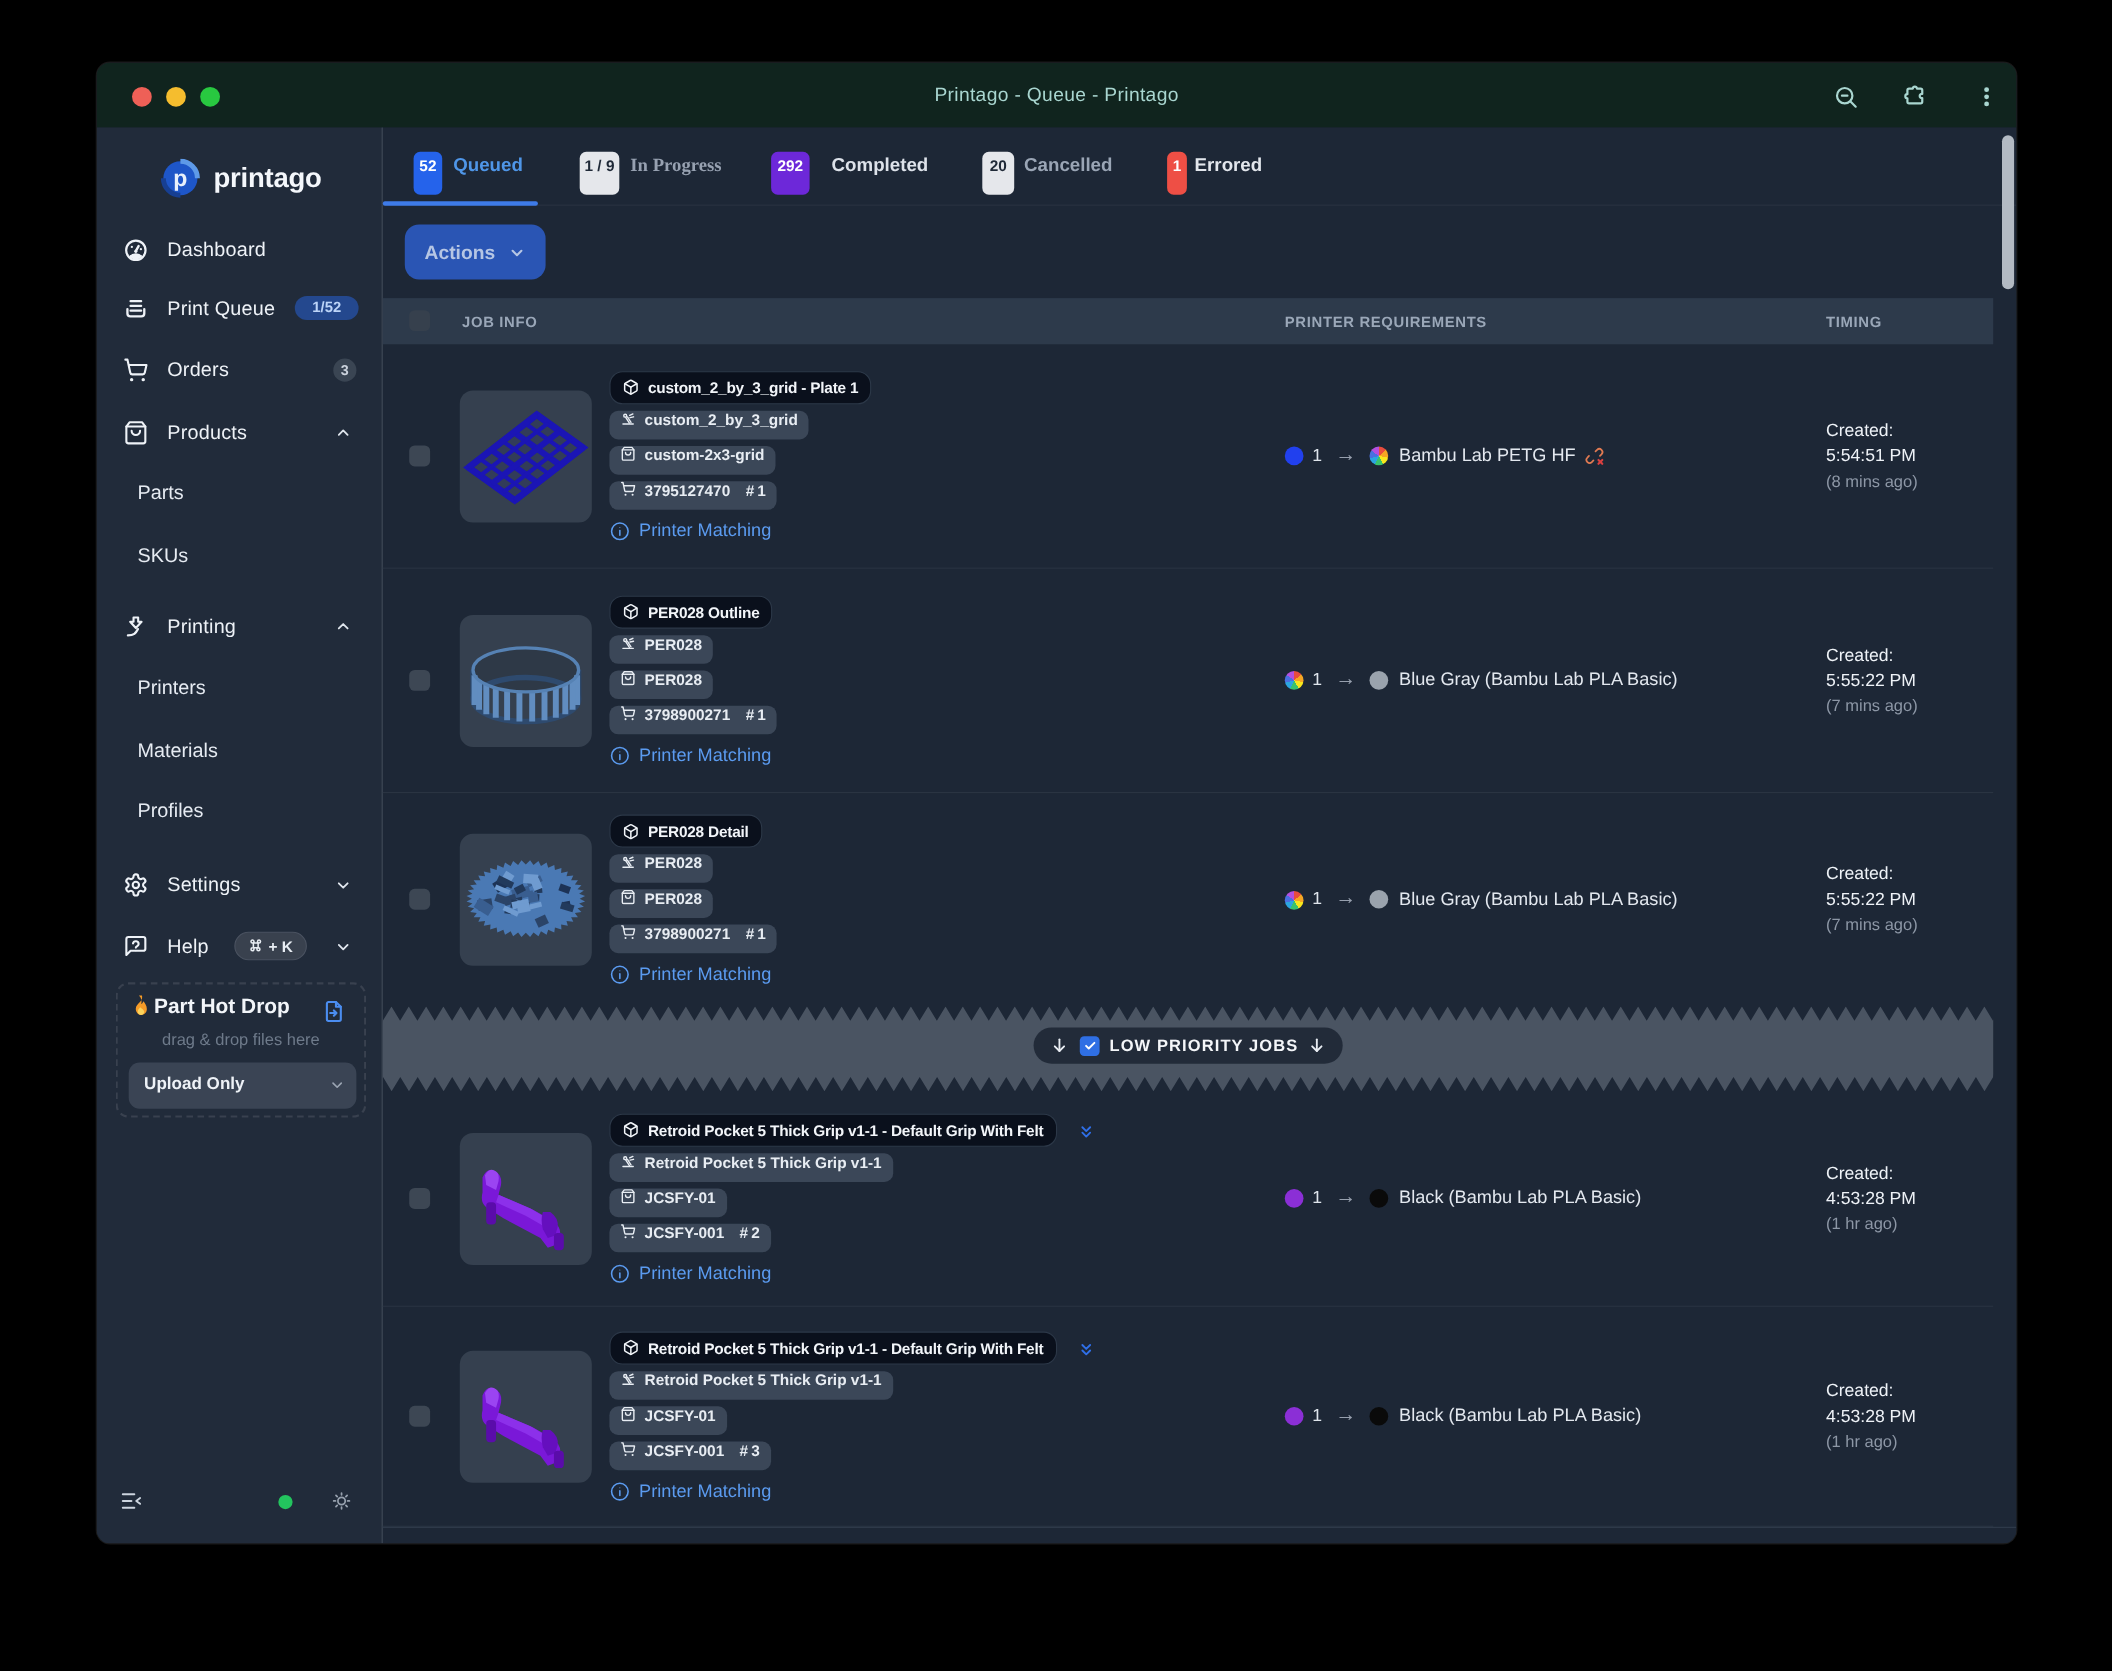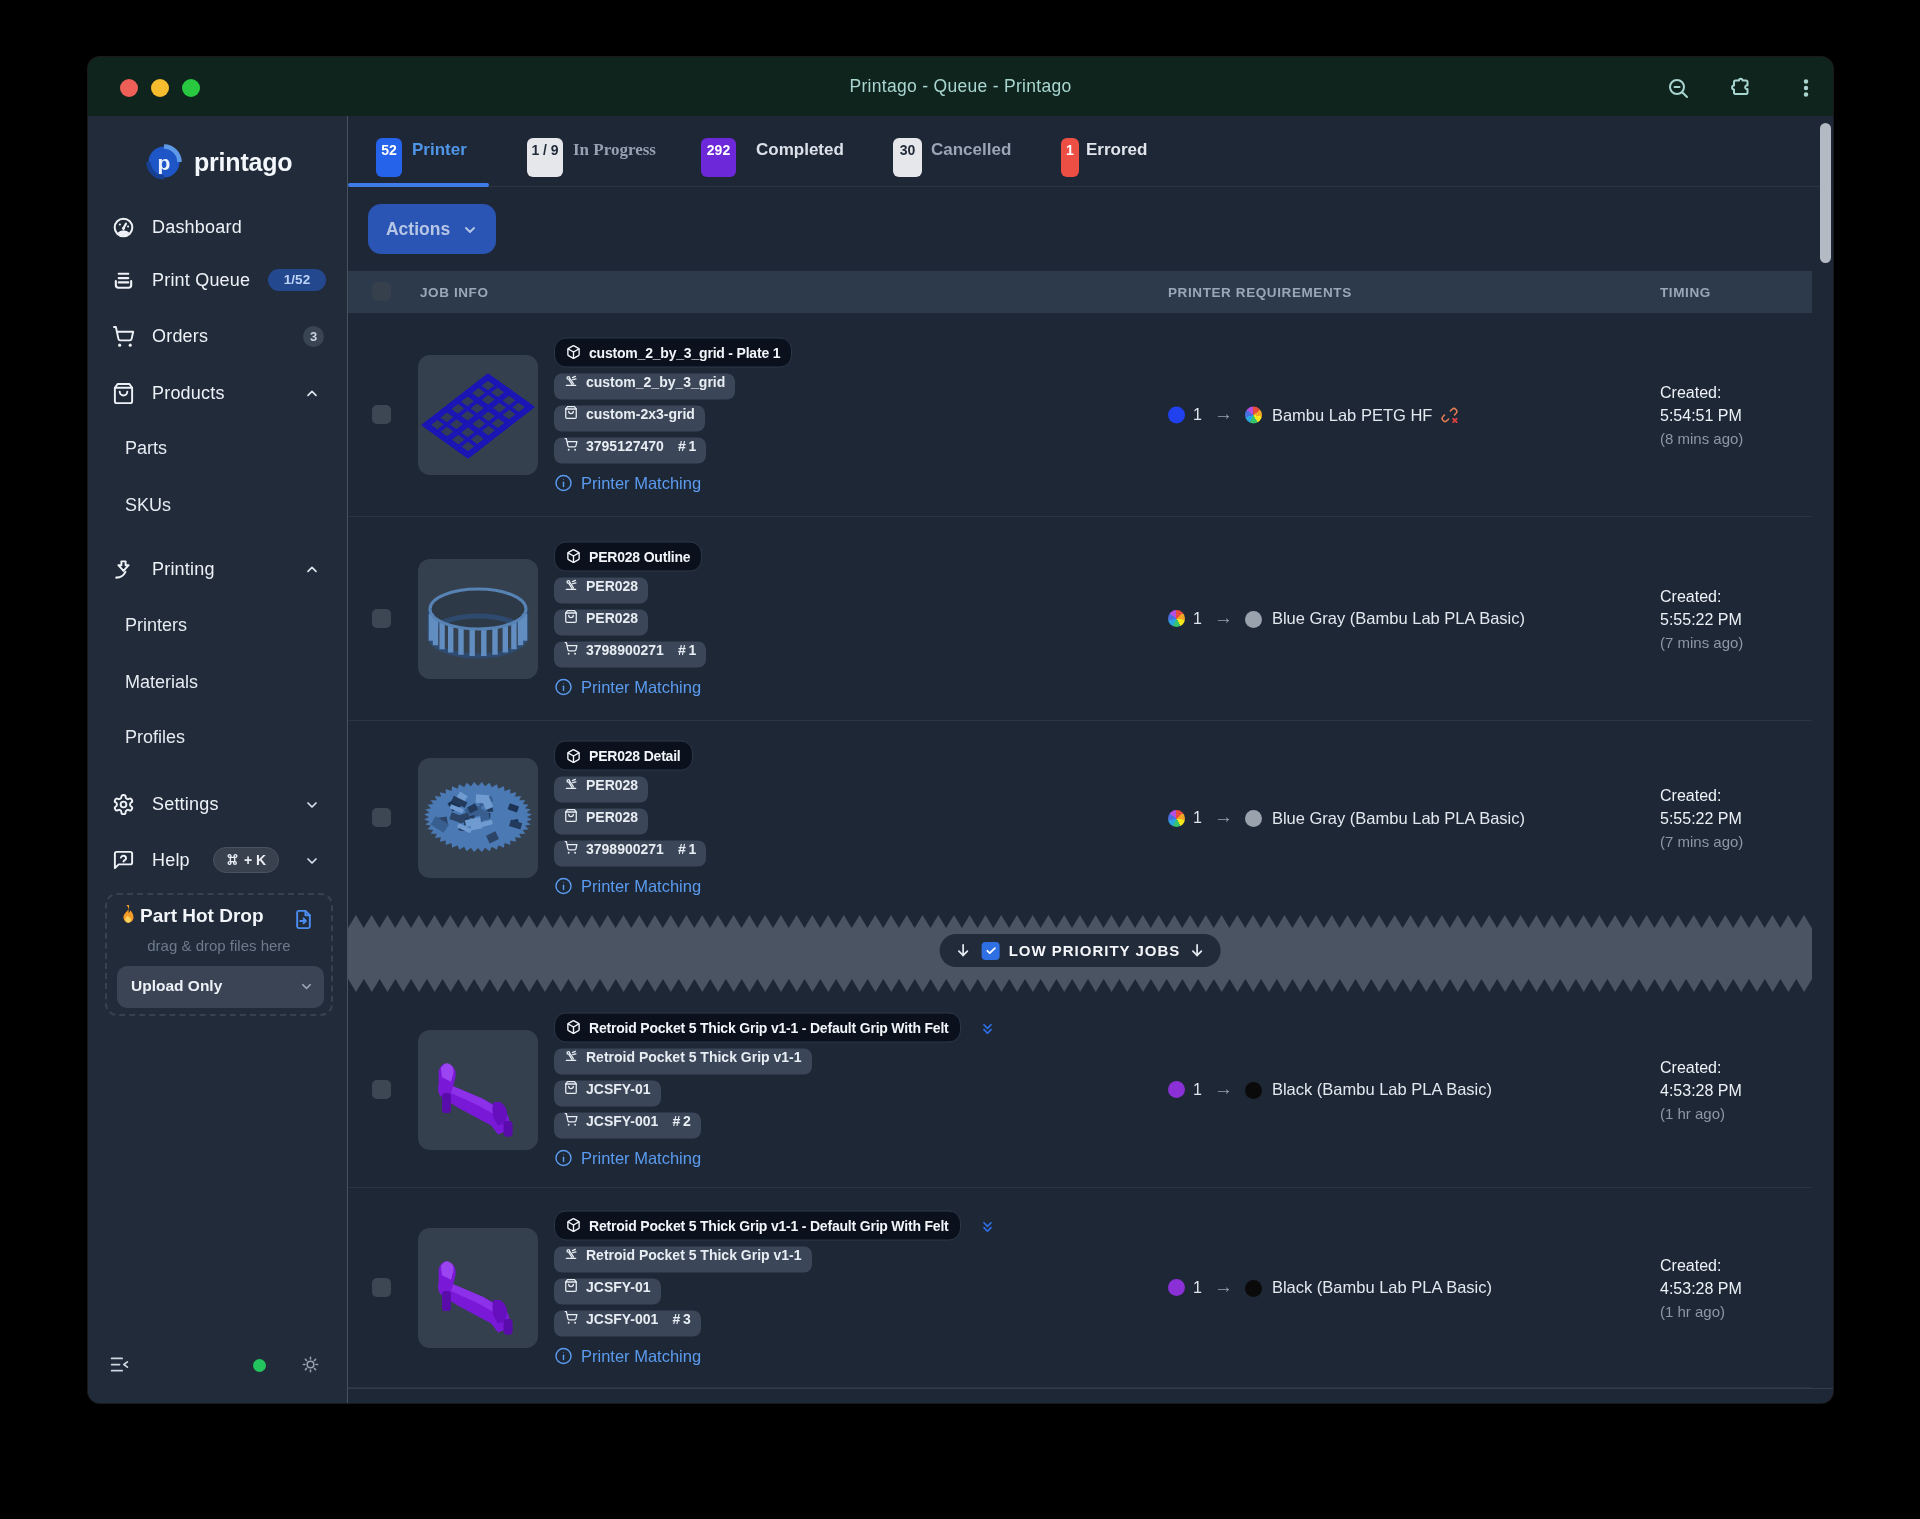--- a/index.html
+++ b/index.html
@@ -219,26 +219,26 @@
             <path d="m5.6 5.6 1.4 1.4"></path>
             <path d="m17 17 1.4 1.4"></path>
             <path d="m5.6 18.4 1.4-1.4"></path>
             <path d="m17 7 1.4-1.4"></path>
           </svg></div>
 
     </div>
     <div class="main">
       <div class="tabsbar">
           <div class="tab-badge" style="left:28px; width:26px; background:#2563eb; color:#fff;">52</div>
-          <div class="tab-tx" style="left:64px; color:#4f96e8;">Printer</div>
+          <div class="tab-tx" style="left:64px; color:#4f96e8;">Queued</div>
           <div class="tab-badge" style="left:179px; width:36px; background:#e5e7eb; color:#1f2937;">1 / 9</div>
           <div class="tab-tx" style="left:225px; color:#97a1b1;font-family:Liberation Serif, serif;">In Progress</div>
           <div class="tab-badge" style="left:353px; width:35px; background:#6d28d9; color:#fff;">292</div>
           <div class="tab-tx" style="left:408px; color:#dde2ea;">Completed</div>
-          <div class="tab-badge" style="left:545px; width:29px; background:#e5e7eb; color:#1f2937;">30</div>
+          <div class="tab-badge" style="left:545px; width:29px; background:#e5e7eb; color:#1f2937;">20</div>
           <div class="tab-tx" style="left:583px; color:#9aa5b5;">Cancelled</div>
           <div class="tab-badge" style="left:713px; width:18px; background:#ee4f45; color:#fff;">1</div>
           <div class="tab-tx" style="left:738px; color:#e2e6ec;">Errored</div>
           <div class="underline"></div>
         </div>
       <div class="actionsbtn">Actions <svg width="16" height="16" viewBox="0 0 24 24" fill="none" stroke="currentColor" stroke-width="2.8" stroke-linecap="round" stroke-linejoin="round" style="vertical-align:-2.5px; margin-left:7px;">
             <path d="m6 9 6 6 6-6"></path>
           </svg></div>
       <div class="thead">
         <div class="cb" style="background:#36404d;"></div>

